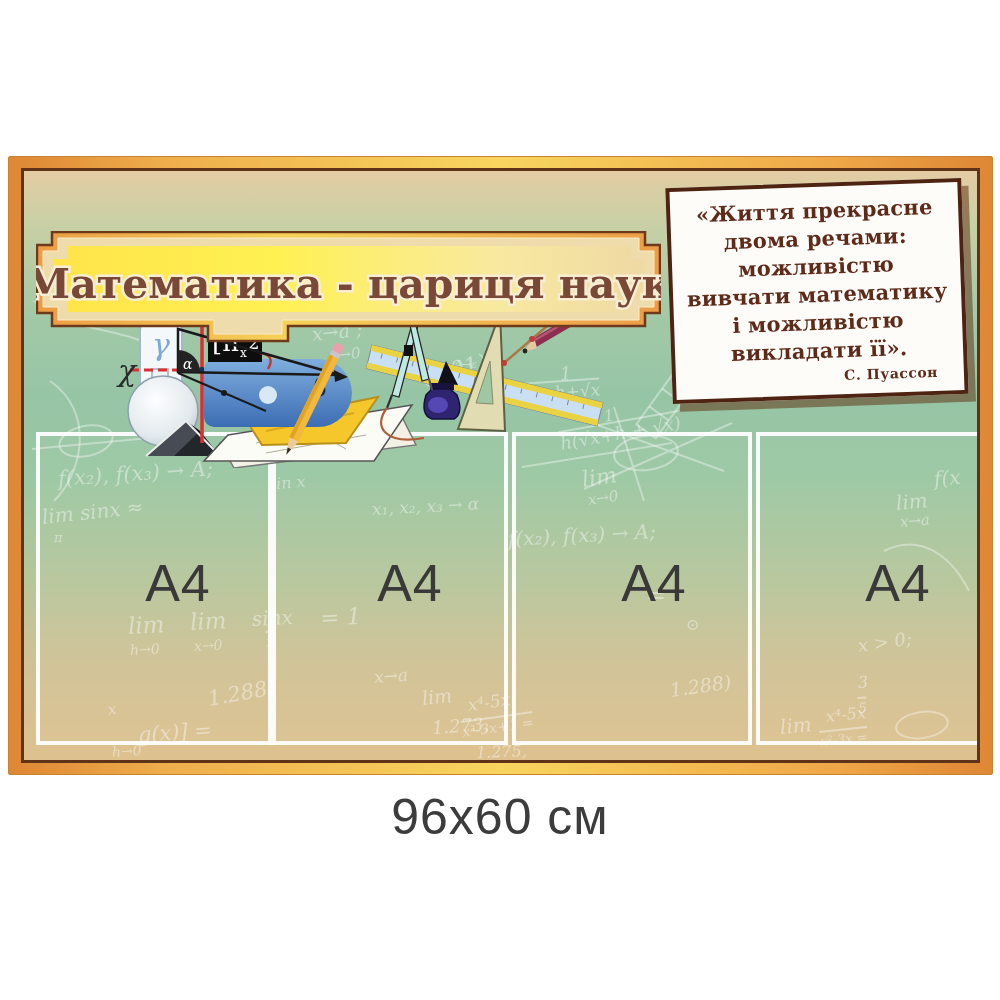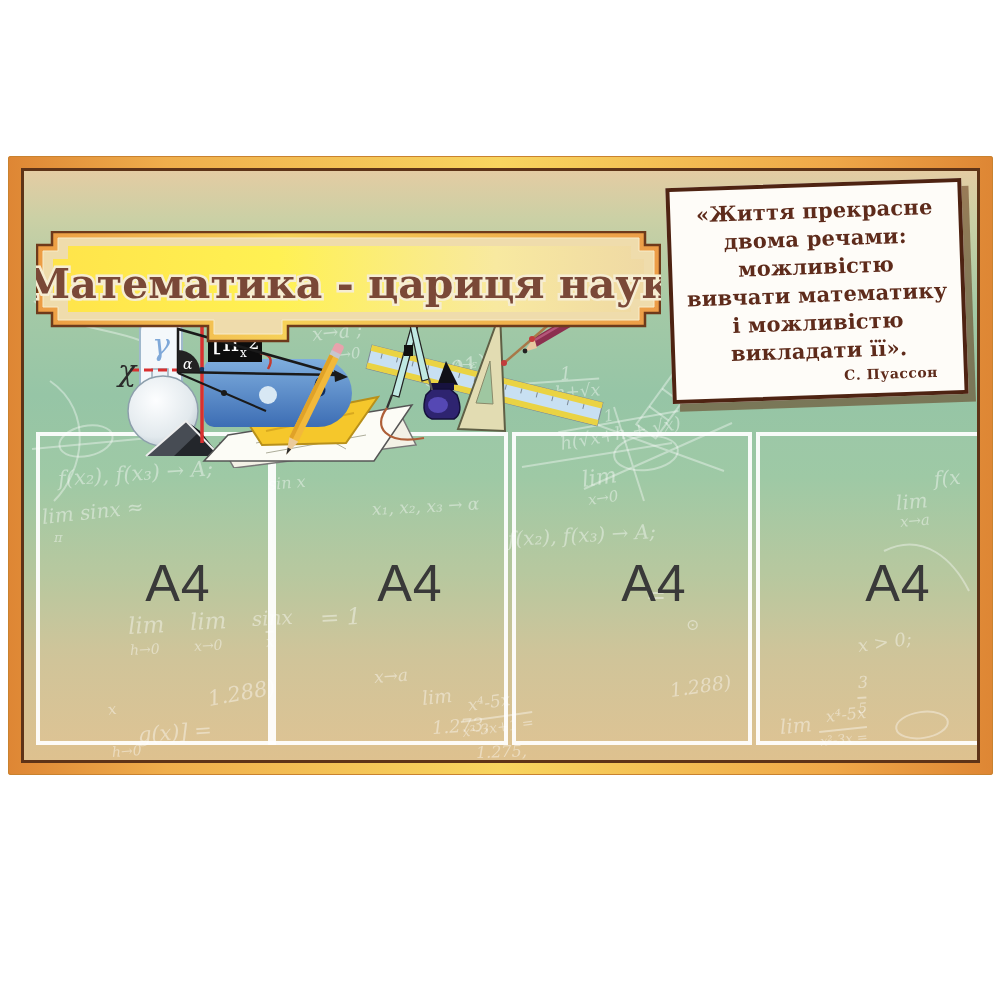--- a/index.html
+++ b/index.html
@@ -318,14 +318,15 @@
             <div class="quote-line">вивчати математику</div>
             <div class="quote-line">і можливістю</div>
             <div class="quote-line">викладати її».</div>
           </div>
         <div class="quote-author">С. Пуассон</div>
       </div>
 
     </div>
   </div>
 
+  <div class="size-caption">96x60 см</div>
 
 </div>
 
 </body></html>

